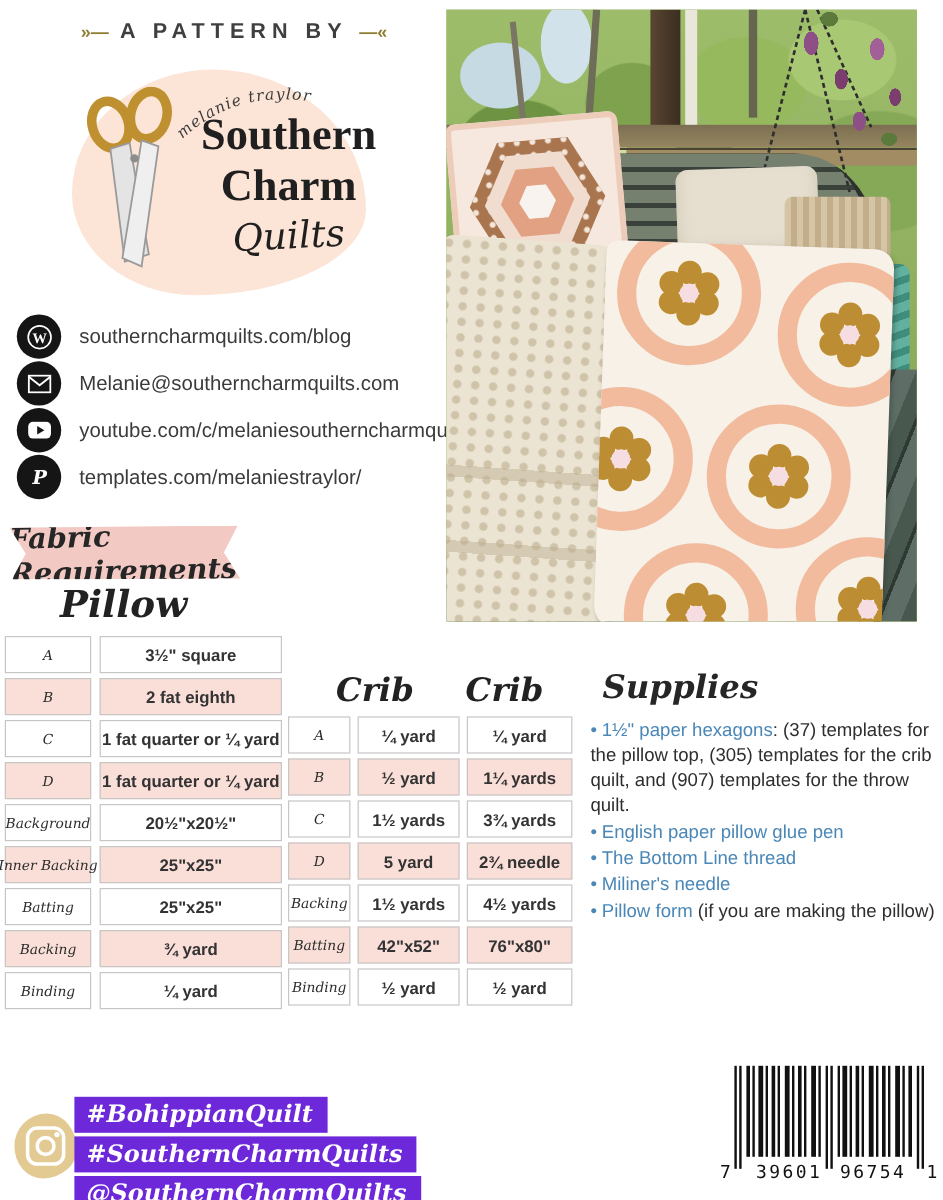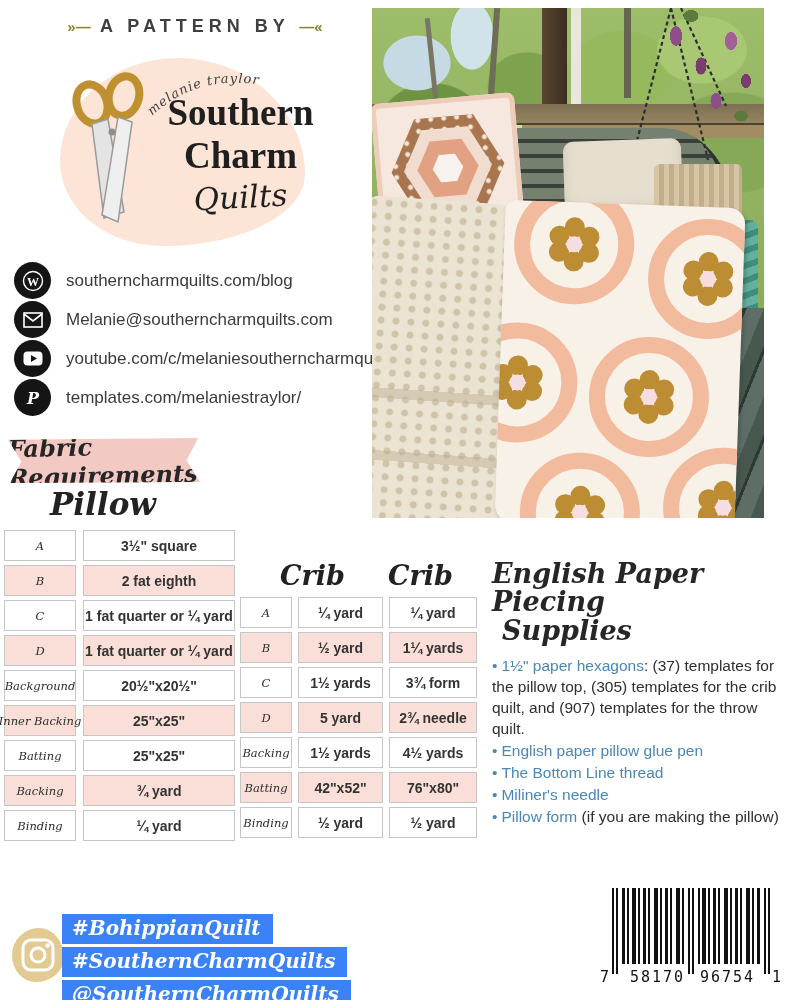--- a/index.html
+++ b/index.html
@@ -76,21 +76,21 @@
   .s-item .link { color:#4a87b7; }
 
   
   .insta { left:12px; top:928px; width:52px; height:54px; }
   .insta .blob2 {
     position:absolute; inset:0; background:#e2ca92; border-radius:52% 48% 55% 45% / 50% 55% 45% 50%;
   }
   .insta svg { position:absolute; left:9px; top:10px; }
   .hashtags { left:62px; top:914px; display:flex; flex-direction:column; align-items:flex-start; gap:3px; }
   .tagbar {
-    background:#3b82f6; color:#ffffff; font-family:"DejaVu Serif", serif; font-style:italic; font-weight:bold;
+    background:#6d28d9; color:#ffffff; font-family:"DejaVu Serif", serif; font-style:italic; font-weight:bold;
     font-size:20px; padding:2px 12px 4px 10px; line-height:24px; white-space:nowrap;
   }
   .barcode { left:598px; top:884px; width:188px; height:112px; background:#fff; }
   .barcode svg { position:absolute; left:10px; top:4px; }
   .bc-digit { position:absolute; top:84px; font-family:"DejaVu Sans Mono", monospace; font-size:15px; color:#111; letter-spacing:2px; }
   .bc-d1 { left:2px; } .bc-d2 { left:32px; } .bc-d3 { left:102px; } .bc-d4 { left:174px; }
 
   
   .photo { left:372px; top:8px; width:392px; height:510px; overflow:hidden; background:#8fae62; }
   .photo * { position:absolute; }
@@ -274,38 +274,37 @@
 
   <div class="abs ctable">
     <div class="cell lbl">A</div>
     <div class="cell">¼ yard</div>
     <div class="cell">¼ yard</div>
     <div class="cell lbl shaded">B</div>
     <div class="cell shaded">½ yard</div>
     <div class="cell shaded">1¼ yards</div>
     <div class="cell lbl">C</div>
     <div class="cell">1½ yards</div>
-    <div class="cell">3¾ form</div>
+    <div class="cell">3¾ yards</div>
     <div class="cell lbl shaded">D</div>
     <div class="cell shaded">5 yard</div>
     <div class="cell shaded">2¾ needle</div>
     <div class="cell lbl">Backing</div>
     <div class="cell">1½ yards</div>
     <div class="cell">4½ yards</div>
     <div class="cell lbl shaded">Batting</div>
     <div class="cell shaded">42"x52"</div>
     <div class="cell shaded">76"x80"</div>
     <div class="cell lbl">Binding</div>
     <div class="cell">½ yard</div>
     <div class="cell">½ yard</div>
   </div>
 
   <div class="abs supplies">
     <div class="sup-title script">
-      <div class="t1">English Paper Piecing</div>
       <div class="t2">Supplies</div>
     </div>
     <div class="sup-list">
       <div class="s-item"><span class="bullet">•</span><span class="link">1½" paper hexagons</span><span class="rest">:  (37) templates for the pillow top, (305) templates for the crib quilt, and (907) templates for the throw quilt.</span></div>
       <div class="s-item"><span class="bullet">•</span><span class="link">English paper pillow glue pen</span><span class="rest"></span></div>
       <div class="s-item"><span class="bullet">•</span><span class="link">The Bottom Line thread</span><span class="rest"></span></div>
       <div class="s-item"><span class="bullet">•</span><span class="link">Miliner's needle</span><span class="rest"></span></div>
       <div class="s-item"><span class="bullet">•</span><span class="link">Pillow form</span><span class="rest"> (if you are making the pillow)</span></div>
     </div>
   </div>
@@ -354,21 +353,21 @@
           <rect x="127" y="0" width="3" height="76"></rect>
         <rect x="132" y="0" width="2" height="76"></rect>
           <rect x="138" y="0" width="4" height="76"></rect>
         <rect x="144" y="0" width="2" height="76"></rect>
           <rect x="149" y="0" width="3" height="76"></rect>
         <rect x="156" y="0" width="2" height="86"></rect>
           <rect x="160" y="0" width="2" height="86"></rect>
       </g>
     </svg>
     <span class="bc-digit bc-d1">7</span>
-    <span class="bc-digit bc-d2">58170</span>
+    <span class="bc-digit bc-d2">39601</span>
     <span class="bc-digit bc-d3">96754</span>
     <span class="bc-digit bc-d4">1</span>
   </div>
 
   <div class="abs photo">
     <div class="foliage"></div>
     <div class="trunk1"></div>
     <div class="trunk2"></div>
     <div class="trunk3"></div>
     <div class="post"></div>

